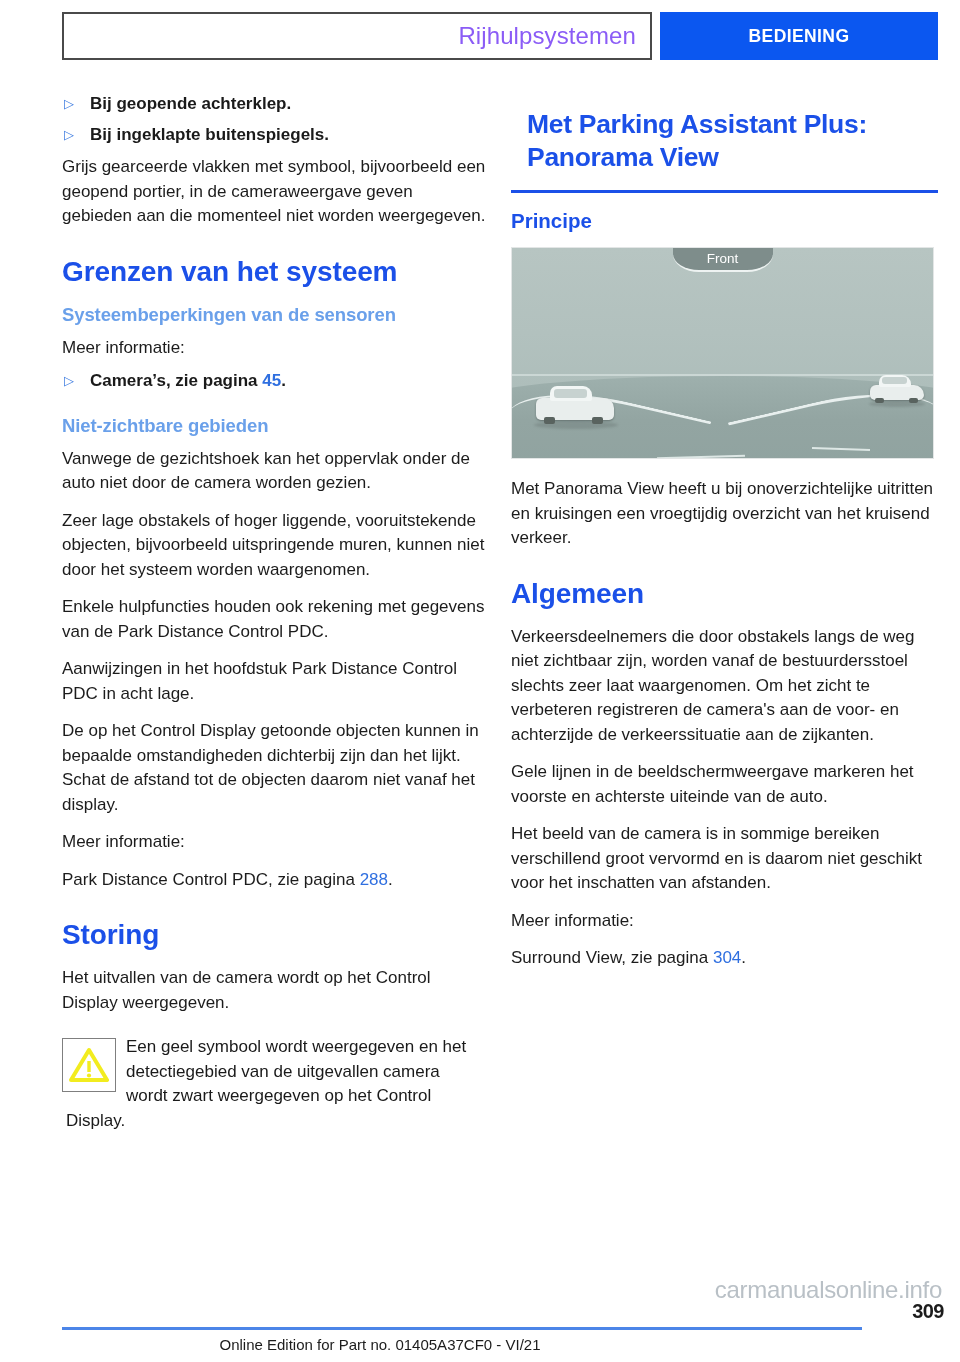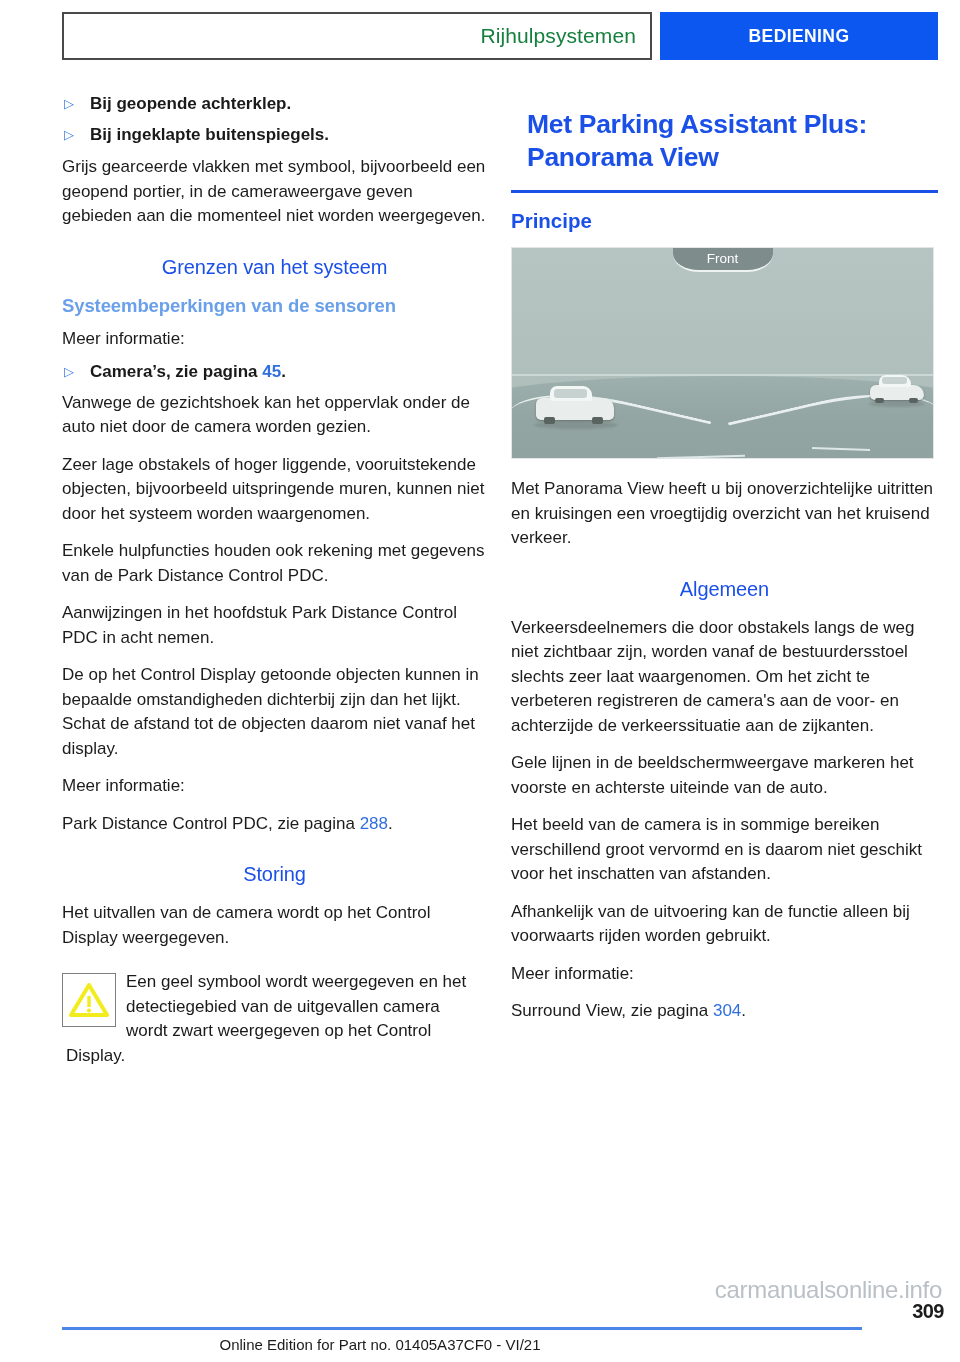--- a/index.html
+++ b/index.html
@@ -26,22 +26,22 @@
   .header-left {
     flex: 0 0 590px;
     border: 2px solid #4a4a4a;
     background: #ffffff;
     display: flex;
     align-items: center;
     justify-content: flex-end;
     padding-right: 14px;
   }
   .header-left span {
-    font-size: 21px;
-    color: #15803d;
+    font-size: 24px;
+    color: #8b5cf6;
     letter-spacing: 0.1px;
   }
   .header-right {
     flex: 1 1 auto;
     margin-left: 8px;
     background: #0b57f0;
     display: flex;
     align-items: center;
     justify-content: center;
   }
@@ -69,25 +69,24 @@
   p.body {
     margin: 0 0 13px 0;
     font-size: 17px;
     line-height: 24.5px;
     color: #1c1c1c;
   }
   p.body.tight { margin-bottom: 9px; }
 
   h2.section {
     margin: 27px 0 15px 0;
-    font-size: 20px;
-    font-weight: normal;
+    font-size: 28px;
+    font-weight: bold;
     color: #1b50e8;
     letter-spacing: -0.1px;
-    text-align: center;
   }
 
   h3.sub {
     margin: 20px 0 9px 0;
     font-size: 18.5px;
     font-weight: bold;
     color: #6aa0ea;
     line-height: 24px;
     letter-spacing: -0.1px;
   }
@@ -321,25 +320,26 @@
     <h2 class="section">Grenzen van het systeem</h2>
 
     <h3 class="sub first">Systeembeperkingen van de sensoren</h3>
     <p class="body tight">Meer informatie:</p>
 
     <div class="bullet">
       <span class="tri">▷</span>
       <span class="btext"><span>Camera’s, zie pagina </span><span class="ref">45</span><span>.</span></span>
     </div>
 
+    <h3 class="sub">Niet-zichtbare gebieden</h3>
     <p class="body">Vanwege de gezichtshoek kan het oppervlak onder de auto niet door de camera worden gezien.</p>
 
     <p class="body">Zeer lage obstakels of hoger liggende, vooruitstekende objecten, bijvoorbeeld uitspringende muren, kunnen niet door het systeem worden waargenomen.</p>
     <p class="body">Enkele hulpfuncties houden ook rekening met gegevens van de Park Distance Control PDC.</p>
-    <p class="body">Aanwijzingen in het hoofdstuk Park Distance Control PDC in acht nemen.</p>
+    <p class="body">Aanwijzingen in het hoofdstuk Park Distance Control PDC in acht lage.</p>
     <p class="body">De op het Control Display getoonde objecten kunnen in bepaalde omstandigheden dichterbij zijn dan het lijkt. Schat de afstand tot de objecten daarom niet vanaf het display.</p>
     <p class="body">Meer informatie:</p>
     <p class="body"><span>Park Distance Control PDC, zie pagina </span><span class="ref">288</span><span>.</span></p>
 
     <h2 class="section">Storing</h2>
     <p class="body">Het uitvallen van de camera wordt op het Control Display weergegeven.</p>
 
     <div class="note">
       <div class="note-icon">
         <svg width="40" height="36" viewBox="0 0 40 36" aria-hidden="true">
@@ -391,21 +391,20 @@
 
       <div class="fig-label">Front</div>
     </div>
 
     <p class="body">Met Panorama View heeft u bij onoverzichtelijke uitritten en kruisingen een vroegtijdig overzicht van het kruisend verkeer.</p>
 
     <h2 class="section">Algemeen</h2>
     <p class="body">Verkeersdeelnemers die door obstakels langs de weg niet zichtbaar zijn, worden vanaf de bestuurdersstoel slechts zeer laat waargenomen. Om het zicht te verbeteren registreren de camera's aan de voor- en achterzijde de verkeerssituatie aan de zijkanten.</p>
     <p class="body">Gele lijnen in de beeldschermweergave markeren het voorste en achterste uiteinde van de auto.</p>
     <p class="body">Het beeld van de camera is in sommige bereiken verschillend groot vervormd en is daarom niet geschikt voor het inschatten van afstanden.</p>
-    <p class="body">Afhankelijk van de uitvoering kan de functie alleen bij voorwaarts rijden worden gebruikt.</p>
     <p class="body">Meer informatie:</p>
     <p class="body"><span>Surround View, zie pagina </span><span class="ref">304</span><span>.</span></p>
 
   </div>
 </div>
 
 <div class="footer-rule"></div>
 <div class="page-number">309</div>
 <div class="footer-line">Online Edition for Part no. 01405A37CF0 - VI/21</div>
 <div class="watermark">carmanualsonline.info</div>

